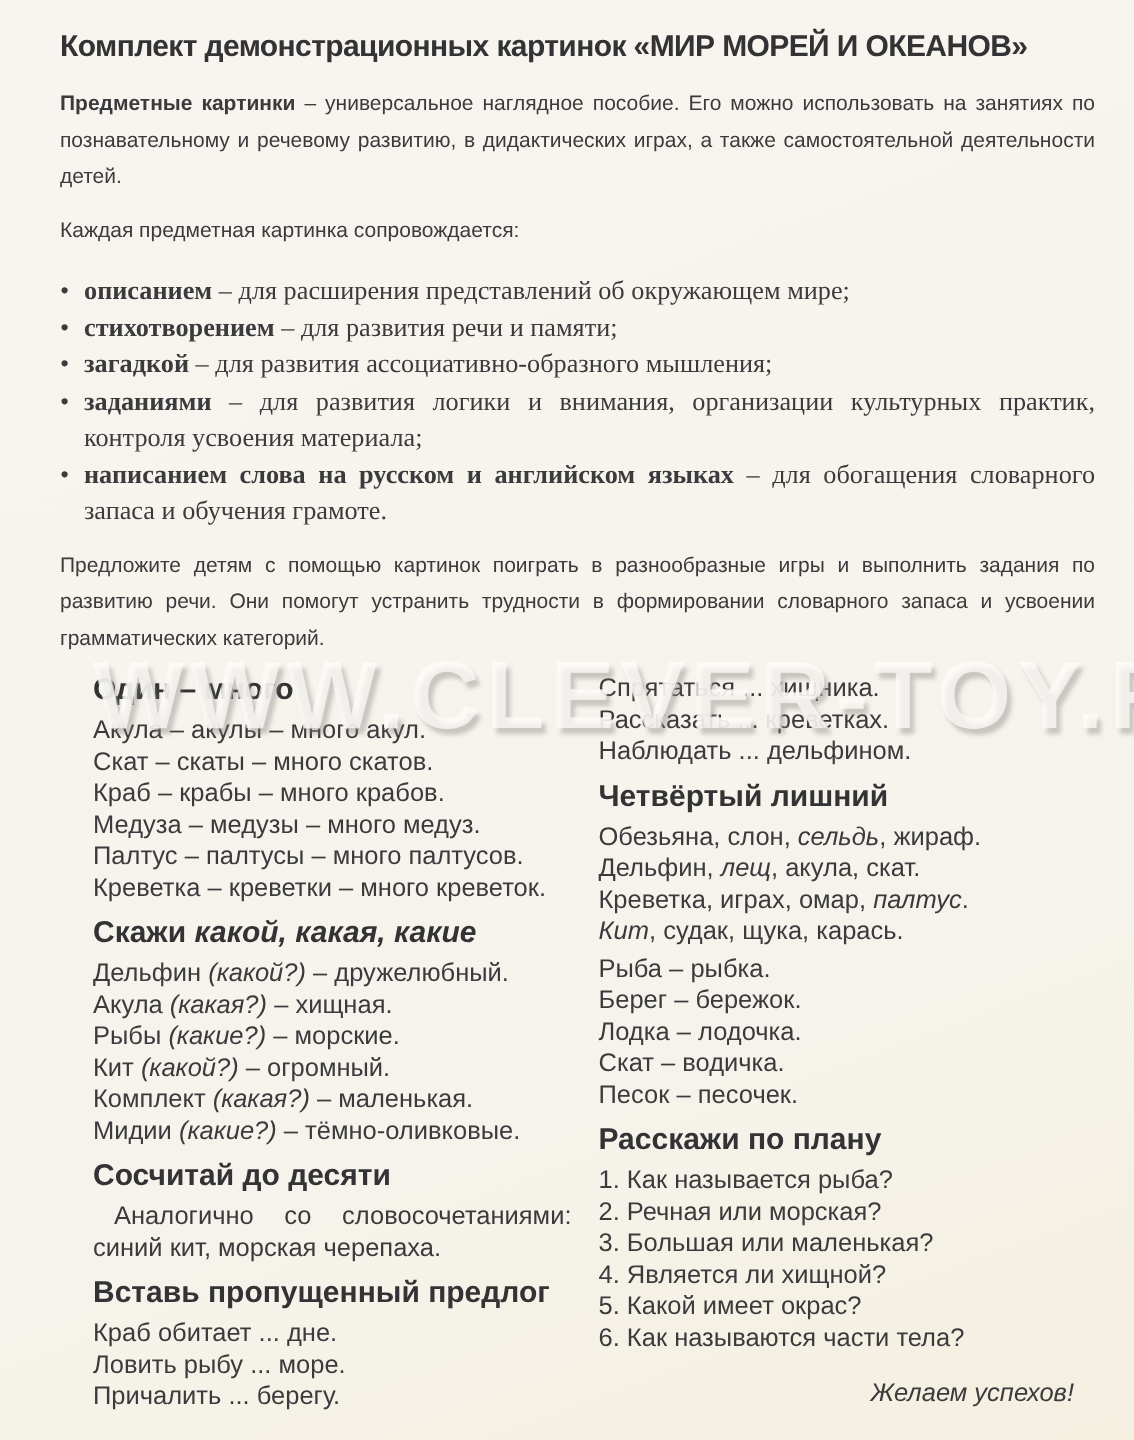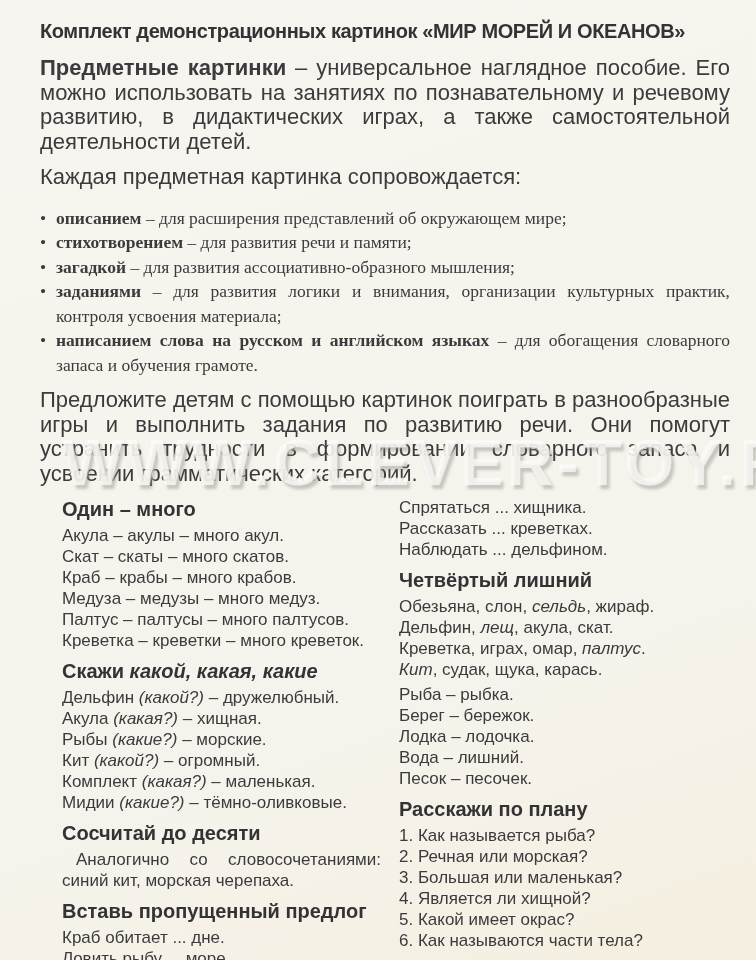--- a/index.html
+++ b/index.html
@@ -17,21 +17,21 @@
     overflow:hidden;
     box-sizing:border-box;
     padding:18px 26px 0 40px;
   }
   .title{
     font-size:20px;font-weight:bold;color:#333335;
     letter-spacing:-0.4px;
     margin:0 0 12px 0;line-height:26px;
     white-space:nowrap;
   }
-  .para{font-size:22px;line-height:24.5px;margin:0 0 11px 0;}
+  .para{font-size:14px;line-height:24.5px;margin:0 0 11px 0;}
   .justify{text-align:justify;}
   .lead-line{margin-bottom:16px;}
   ul.bullets{
     list-style:none;margin:0 0 11px 0;padding:0;
     font-size:17.5px;line-height:24.5px;text-align:justify;
   }
   ul.bullets li{position:relative;padding-left:16px;font-family:Liberation Serif, serif;}
   ul.bullets li::before{
     content:"•";position:absolute;left:0;top:0;color:#3b3b3d;
   }
@@ -123,21 +123,21 @@
           <div class="sec-heading"><span>Четвёртый лишний</span></div>
           <div class="line"><span>Обезьяна, слон, </span><i>сельдь</i><span>, жираф.</span></div>
           <div class="line"><span>Дельфин, </span><i>лещ</i><span>, акула, скат.</span></div>
           <div class="line"><span>Креветка, играх, омар, </span><i>палтус</i><span>.</span></div>
           <div class="line"><i>Кит</i><span>, судак, щука, карась.</span></div>
         </div>
         <div class="section">
           <div class="line"><span>Рыба – рыбка.</span></div>
           <div class="line"><span>Берег – бережок.</span></div>
           <div class="line"><span>Лодка – лодочка.</span></div>
-          <div class="line"><span>Вода – лишний.</span></div>
+          <div class="line"><span>Скат – водичка.</span></div>
           <div class="line"><span>Песок – песочек.</span></div>
         </div>
         <div class="section">
           <div class="sec-heading"><span>Расскажи по плану</span></div>
           <div class="line"><span>1. Как называется рыба?</span></div>
           <div class="line"><span>2. Речная или морская?</span></div>
           <div class="line"><span>3. Большая или маленькая?</span></div>
           <div class="line"><span>4. Является ли хищной?</span></div>
           <div class="line"><span>5. Какой имеет окрас?</span></div>
           <div class="line"><span>6. Как называются части тела?</span></div>

